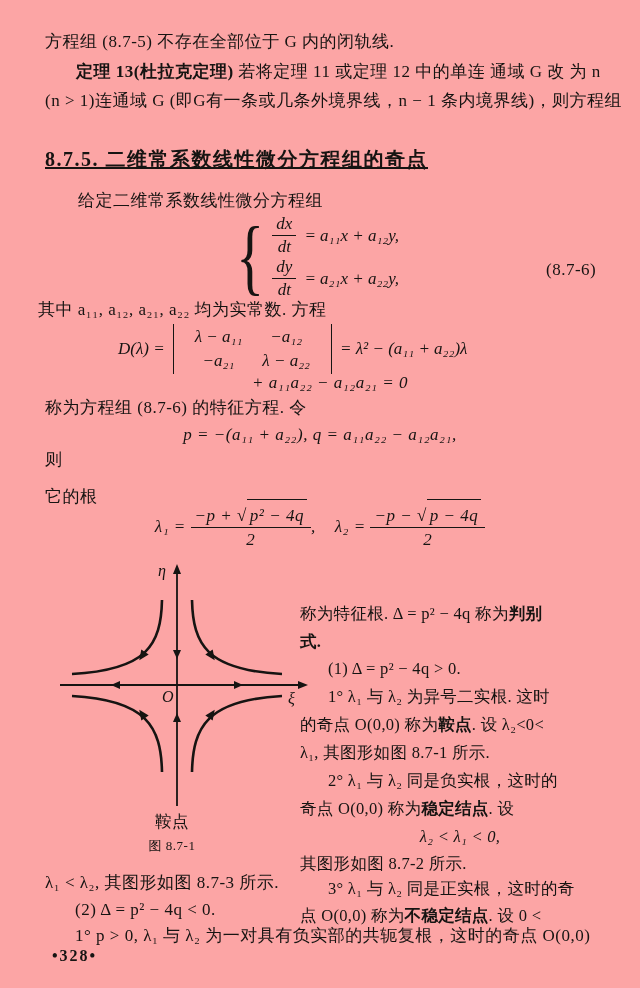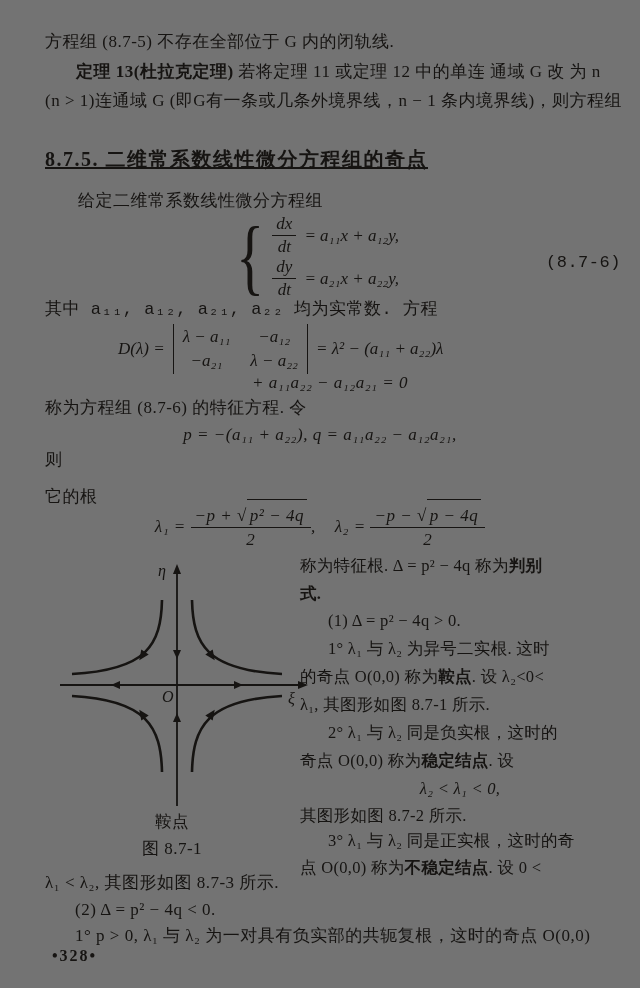--- a/index.html
+++ b/index.html
@@ -1,43 +1,43 @@
 <!DOCTYPE html>
 <html><head>
 <meta charset="utf-8">
 <style>
   html,body{margin:0;padding:0;}
   body{background:#e8e6e0;}
   .page{
     position:relative;
     width:640px;height:988px;
-    background:#737373;
+    background:#fca5a5;
     font-family:"Liberation Serif","DejaVu Serif",serif;
     color:#161412;
     overflow:hidden;
   }
   .ln{position:absolute;white-space:nowrap;font-size:17px;letter-spacing:0.5px;line-height:1.25;}
   .b{font-weight:bold;}
   .heading{font-size:20px;font-weight:bold;letter-spacing:1.5px;}
   .eq{font-style:italic;font-size:17px;}
   .ctr{left:0;right:0;text-align:center;}
-  .rcol{font-size:16.5px;letter-spacing:0.3px;}
+  .rcol{font-size:16.5px;letter-spacing:0.3px;margin-top:48px;}
   
   .frac{display:inline-block;vertical-align:middle;text-align:center;}
   .frac .num{display:block;border-bottom:1.6px solid #161412;padding:0 4px 1px;}
   .frac .den{display:block;padding-top:1px;}
   
   .rad{white-space:nowrap;}
   .radsign{font-style:normal;}
   .radicand{border-top:1.6px solid #161412;padding:6px 3px;}
   
   .detwrap{position:absolute;display:flex;align-items:center;gap:8px;}
   .det{display:grid;grid-template-columns:auto auto;column-gap:20px;row-gap:4px;
        border-left:1.7px solid #161412;border-right:1.7px solid #161412;
-       padding:3px 9px;text-align:center;}
+       padding:3px 21px;text-align:center;}
   
   .syswrap{position:absolute;display:flex;align-items:center;}
   .brace{font-size:84px;font-weight:300;line-height:0.9;transform:scaleX(0.7);font-style:normal;color:#161412;}
   .sysrows{display:flex;flex-direction:column;gap:0;margin-left:2px;}
   .sysrow{display:flex;align-items:center;gap:8px;}
   .fig-svg{position:absolute;}
   .pageno{font-weight:bold;letter-spacing:2px;font-size:16px;}
 </style>
 </head>
 <body>
@@ -65,23 +65,23 @@
       </span>
       <span class="sysrow">
         <span class="frac">
           <span class="num">dy</span>
           <span class="den">dt</span>
         </span>
         <span>= a₂₁x + a₂₂y,</span>
       </span>
     </span>
   </div>
-  <div class="ln" style="left:546px;top:252px;font-family:Liberation Mono, monospace;">(8.7-6)</div>
+  <div class="ln" style="left:546px;top:259px;">(8.7-6)</div>
 
-  <div class="ln" style="left:45px;top:299px;font-family:Liberation Mono, monospace;">其中 a₁₁, a₁₂, a₂₁, a₂₂ 均为实常数. 方程</div>
+  <div class="ln" style="left:38px;top:299px;">其中 a₁₁, a₁₂, a₂₁, a₂₂ 均为实常数. 方程</div>
 
   <div class="detwrap eq" style="left:118px;top:324px;">
     <span>D(λ) =</span>
     <span class="det">
       <span>λ − a₁₁</span>
       <span>−a₁₂</span>
       <span>−a₂₁</span>
       <span>λ − a₂₂</span>
     </span>
     <span>= λ² − (a₁₁ + a₂₂)λ</span>
@@ -136,21 +136,21 @@
       <polygon transform="translate(113,158) rotate(235)" points="0,-4.5 10,0 0,4.5"></polygon>
       <polygon transform="translate(177,158) rotate(-55)" points="0,-4.5 10,0 0,4.5"></polygon>
     </g>
     <g fill="#161412" font-size="16" font-style="italic" font-family="Liberation Serif, DejaVu Serif, serif">
       <text x="126" y="16">η</text>
       <text x="256" y="144">ξ</text>
       <text x="130" y="142">O</text>
     </g>
   </svg>
   <div class="ln ctr" style="left:32px;right:auto;width:280px;top:812px;font-size:16.5px;">鞍点</div>
-  <div class="ln ctr" style="left:32px;right:auto;width:280px;top:838px;font-size:17px;">图  8.7-1</div>
+  <div class="ln ctr" style="left:32px;right:auto;width:280px;top:838px;font-size:13px;">图  8.7-1</div>
 
   <div class="ln rcol" style="left:300px;top:556px;"><span>称为特征根.  Δ = p² − 4q 称为</span><span class="b">判别</span></div>
   <div class="ln rcol b" style="left:300px;top:584px;">式.</div>
   <div class="ln rcol" style="left:328px;top:611px;">(1) Δ = p² − 4q &gt; 0.</div>
   <div class="ln rcol" style="left:328px;top:639px;">1° λ₁ 与 λ₂ 为异号二实根. 这时</div>
   <div class="ln rcol" style="left:300px;top:667px;"><span>的奇点 O(0,0) 称为</span><span class="b">鞍点</span><span>. 设 λ₂&lt;0&lt;</span></div>
   <div class="ln rcol" style="left:300px;top:695px;">λ₁, 其图形如图 8.7-1 所示.</div>
   <div class="ln rcol" style="left:328px;top:723px;">2° λ₁ 与 λ₂ 同是负实根，这时的</div>
   <div class="ln rcol" style="left:300px;top:751px;"><span>奇点 O(0,0) 称为</span><span class="b">稳定结点</span><span>. 设</span></div>
   <div class="ln rcol eq" style="left:300px;width:320px;text-align:center;top:779px;">λ₂ &lt; λ₁ &lt; 0,</div>

